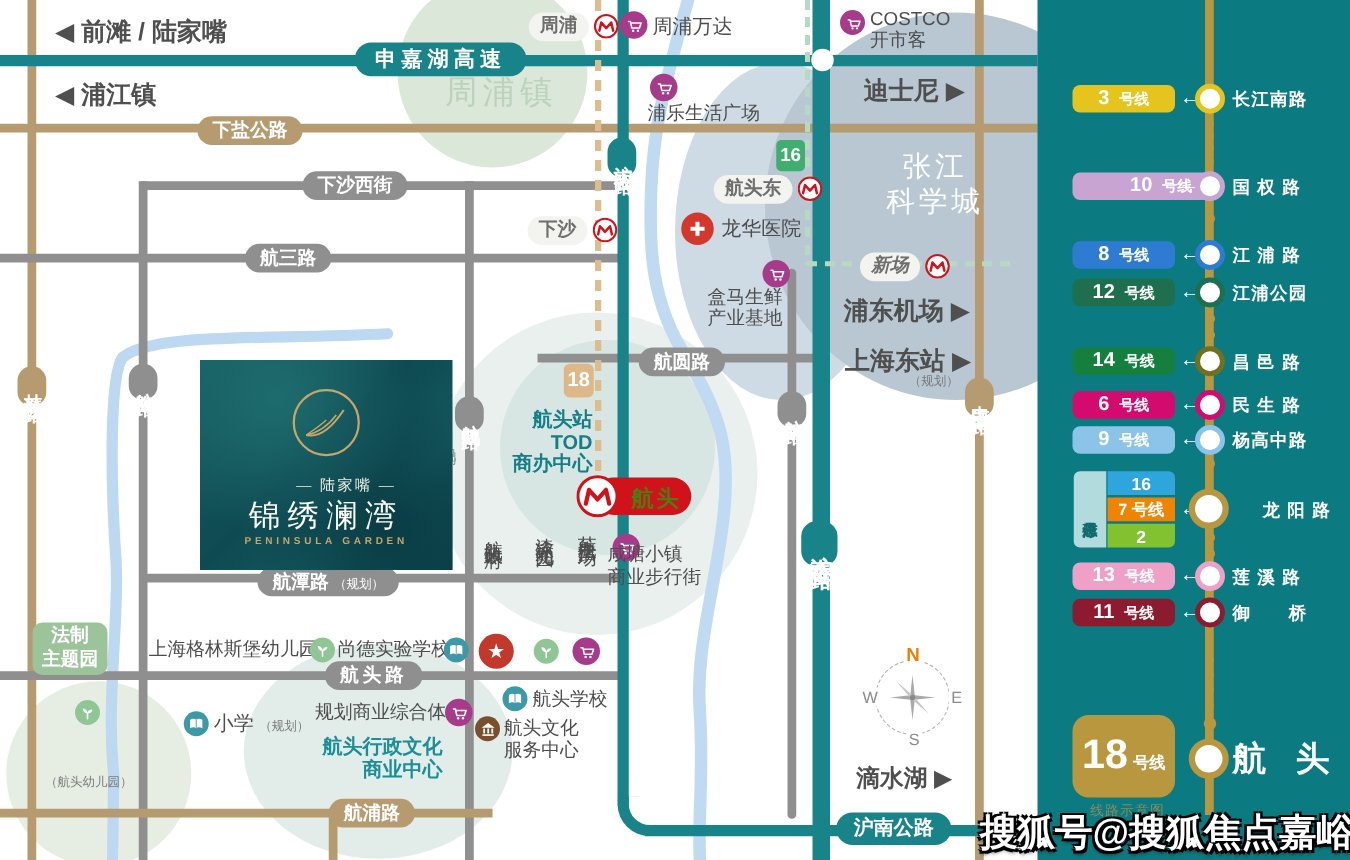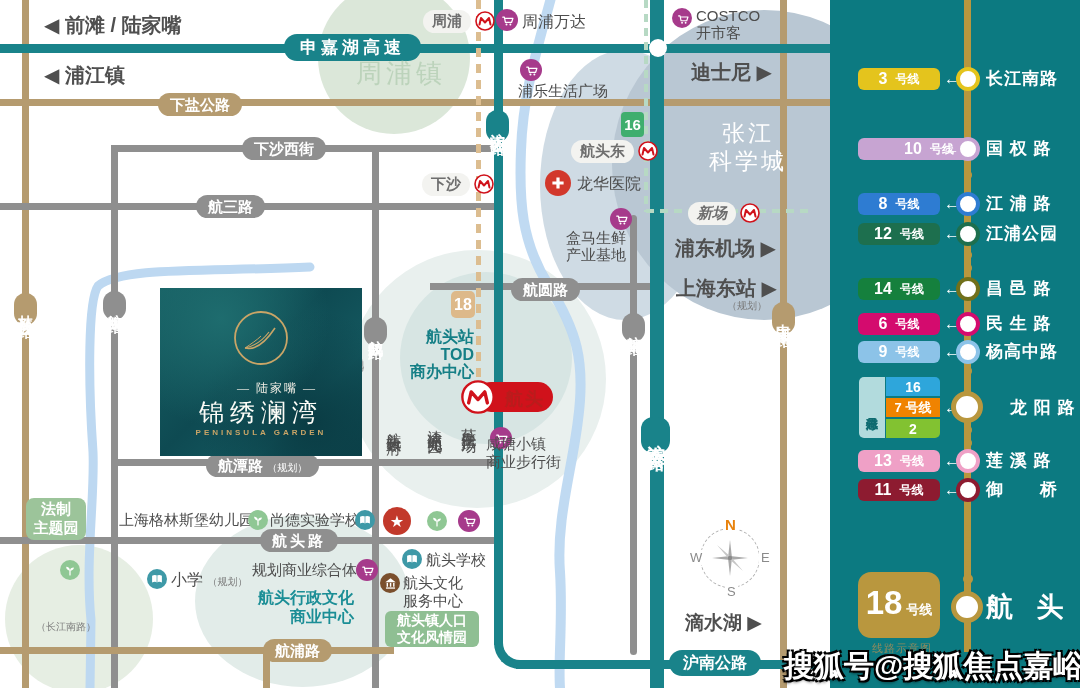--- a/index.html
+++ b/index.html
@@ -36,21 +36,21 @@
   
   #panel{position:absolute;left:830px;top:0;width:250px;height:688px;background:#0c7a81;}
   .gline{position:absolute;left:134px;top:0;width:7px;height:652px;background:#b9973e;}
   .gdot{position:absolute;background:#b9973e;border-radius:50%;}
   .mrow{position:absolute;left:0;right:0;height:22px;}
   .mbadge{position:absolute;left:28px;top:0;width:82px;height:22px;border-radius:6px;display:flex;align-items:center;justify-content:center;gap:8px;color:#fff;}
   .mbadge b{font-size:16px;font-weight:bold;}
   .mbadge i{font-style:normal;font-size:12px;font-weight:bold;}
   .marrow{position:absolute;left:110px;top:0;width:24px;line-height:22px;text-align:center;color:#fff;font-size:16px;font-weight:bold;}
   .mcircle{position:absolute;left:126px;top:-1px;width:16px;height:16px;background:#fff;border:4px solid #fff;border-radius:50%;}
-  .mstation{position:absolute;left:156px;top:0;line-height:22px;color:#fff;font-size:17px;font-weight:bold;letter-spacing:1px;white-space:nowrap;}
+  .mstation{position:absolute;left:156px;top:0;line-height:22px;color:#fff;font-size:14px;font-weight:bold;letter-spacing:1px;white-space:nowrap;}
   .wm{position:absolute;left:784px;top:646px;color:#fff;font-size:30px;font-weight:bold;white-space:nowrap;z-index:60;
       text-shadow:-2px -2px 0 #000,2px -2px 0 #000,-2px 2px 0 #000,2px 2px 0 #000,0 3px 3px rgba(0,0,0,.5);}
   
   #card{position:absolute;left:160px;top:288px;width:202px;height:168px;z-index:8;
         background:radial-gradient(circle at 30% 18%,#1e6c6e,rgba(0,0,0,0) 55%),radial-gradient(circle at 75% 80%,#0a3c44,rgba(0,0,0,0) 55%),linear-gradient(135deg,#176064,#0e4a52 45%,#14585f 72%,#0c434b);}
   #card .brand{color:#f2efe6;font-size:12px;letter-spacing:2px;text-align:center;}
   #card .nm{color:#fdfdf8;font-size:25px;letter-spacing:6px;text-align:center;font-weight:300;}
   #card .en{color:#c9a567;font-size:8px;letter-spacing:3px;text-align:center;font-weight:bold;}
 </style>
 </head>
@@ -161,21 +161,21 @@
   <div class="a" style="left:451px;top:291px;width:24px;height:27px;background:#ddb98a;border-radius:5px;color:#fff;font-weight:bold;font-size:16px;display:flex;align-items:center;justify-content:center;z-index:6;">18</div>
 
   <div class="a" style="left:461px;top:380px;width:92px;height:34px;z-index:9;">
     <div class="a" style="left:15px;top:2px;right:0;bottom:2px;background:#d0121b;border-radius:16px;"></div>
     <div class="a" style="left:0;top:0;width:34px;height:34px;">
       <svg width="34" height="34" viewBox="0 0 20 20">
           <circle cx="10" cy="10" r="9.2" fill="#fff" stroke="#d0121b" stroke-width="1.4"></circle>
           <path d="M4.5 13.5 6 7l4 4.5L14 7l1.5 6.5" fill="none" stroke="#d0121b" stroke-width="2" stroke-linecap="round" stroke-linejoin="round"></path>
         </svg>
     </div>
-    <div class="a" style="left:44px;top:7px;color:#b91c1c;font-weight:bold;font-size:18px;letter-spacing:2px;">航头</div>
+    <div class="a" style="left:44px;top:7px;color:#4d7c0f;font-weight:bold;font-size:18px;letter-spacing:2px;">航头</div>
   </div>
 
   <div class="poic" style="left:496px;top:9px;width:22px;height:22px;background:#a63a8b;z-index:5;">
       <svg width="14" height="14" viewBox="0 0 20 20">
         <path d="M4 6h2.2l1.6 7.5h8.7l1.9-5.8H7.3" stroke="#fff" stroke-width="1.8" fill="none" stroke-linejoin="round" stroke-linecap="round"></path>
         <circle cx="9.3" cy="16.5" r="1.4" fill="#fff"></circle>
         <circle cx="14.8" cy="16.5" r="1.4" fill="#fff"></circle>
       </svg>
     </div>
   <div class="poi" style="left:522px;top:12px;font-size:16px;">周浦万达</div>
@@ -291,21 +291,21 @@
   <div class="a pre" style="left:248px;top:588px;width:106px;text-align:right;color:#1b8e96;font-weight:bold;font-size:16px;line-height:1.2;">航头行政文化
 商业中心</div>
 
   <div class="poic" style="left:60px;top:560px;width:20px;height:20px;background:#8fc794;">
       <svg width="14" height="14" viewBox="0 0 20 20">
         <path d="M10 17v-6" stroke="#fff" stroke-width="1.8" stroke-linecap="round"></path>
         <path d="M10 11C10 7.5 7.5 5.5 4.5 5.5 4.5 9 7 11 10 11Z" fill="#fff"></path>
         <path d="M10 11c0-2.8 2-4.5 5.5-4.5 0 3-2.5 4.5-5.5 4.5Z" fill="#fff"></path>
       </svg>
     </div>
-  <div class="poi" style="left:36px;top:621px;font-size:10px;color:#7a7a7a;">（长江南路）</div>
+  <div class="poi" style="left:36px;top:621px;font-size:10px;color:#7a7a7a;">（航头幼儿园）</div>
 
   <div class="poic" style="left:402px;top:549px;width:20px;height:20px;background:#3e99a7;">
       <svg width="14" height="14" viewBox="0 0 20 20">
         <path d="M3 5.5C5.5 4 8.5 4 10 5.5 11.5 4 14.5 4 17 5.5V15c-2.5-1.5-5.5-1.5-7 0-1.5-1.5-4.5-1.5-7 0Z" fill="#fff"></path>
         <path d="M10 5.5V15" stroke="#3e99a7" stroke-width="1"></path>
       </svg>
     </div>
   <div class="poi" style="left:426px;top:551px;">航头学校</div>
 
   <div class="poic" style="left:380px;top:573px;width:20px;height:20px;background:#7a4f2d;">
@@ -313,22 +313,20 @@
         <polygon points="10,2 18,8 2,8" fill="#fff"></polygon>
         <rect x="4" y="9" width="2.2" height="6" fill="#fff"></rect>
         <rect x="9" y="9" width="2.2" height="6" fill="#fff"></rect>
         <rect x="14" y="9" width="2.2" height="6" fill="#fff"></rect>
         <rect x="3" y="16" width="14" height="2" fill="#fff"></rect>
       </svg>
     </div>
   <div class="poi pre" style="left:403px;top:574px;">航头文化
 服务中心</div>
 
-  <div class="gbadge pre" style="left:385px;top:611px;width:94px;height:36px;font-size:14px;background:#8fbf93;border-radius:6px;">航头镇人口
-文化风情园</div>
 
   <div id="card">
     <div class="a" style="left:73px;top:22px;width:56px;height:56px;">
       <svg width="56" height="56" viewBox="0 0 56 56">
           <circle cx="28" cy="28" r="26" fill="none" stroke="#c9a567" stroke-width="1.8"></circle>
           <path d="M12 38C20 40 30 36 42 18" fill="none" stroke="#c9a567" stroke-width="1.6"></path>
           <path d="M12 38C22 36 30 30 36 22" fill="none" stroke="#c9a567" stroke-width="1.2"></path>
           <path d="M12 38C18 34 24 30 28 26" fill="none" stroke="#c9a567" stroke-width="1"></path>
         </svg>
     </div>

